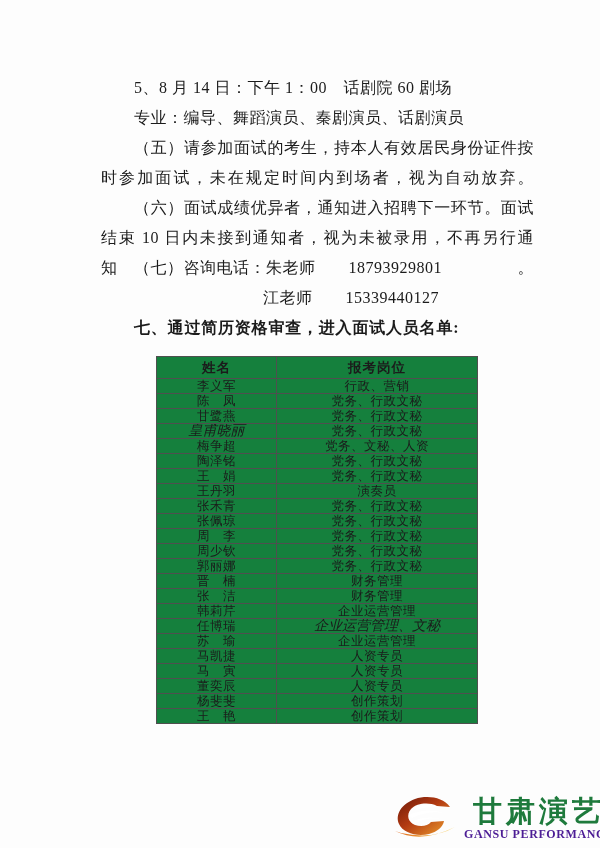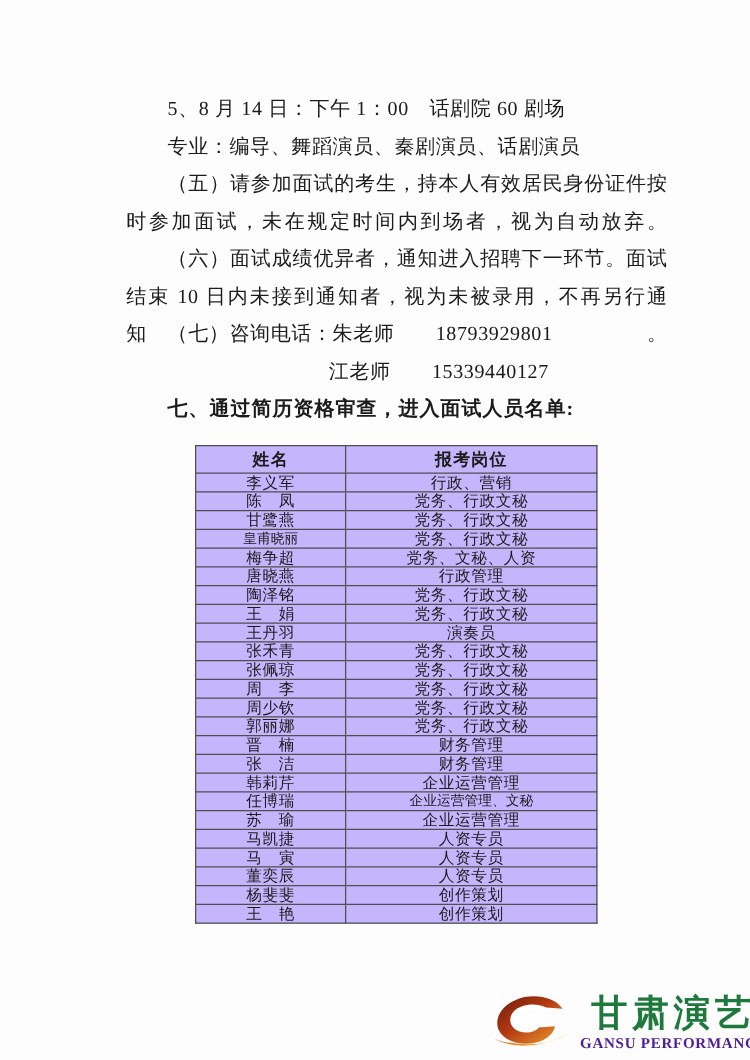--- a/index.html
+++ b/index.html
@@ -29,21 +29,21 @@
   .line.heading { font-weight: bold; letter-spacing: 0.8px; }
 
   
   table.candidates {
     position: absolute;
     left: 140px;
     top: 356px;
     width: 321px;
     border-collapse: collapse;
     table-layout: fixed;
-    background: #c4b5fd;
+    background: #15803d;
   }
   table.candidates col.c-name { width: 120px; }
   table.candidates col.c-pos  { width: 201px; }
   table.candidates th, table.candidates td {
     border: 1px solid #4f4f4f;
     text-align: center;
     vertical-align: middle;
     padding: 0;
     overflow: hidden;
     white-space: nowrap;
@@ -53,21 +53,21 @@
     font-size: 13.5px;
     font-weight: bold;
     letter-spacing: 1px;
   }
   table.candidates td {
     height: 15px;
     font-size: 12.5px;
     line-height: 1;
     letter-spacing: 0.5px;
   }
-  table.candidates td.small { font-size: 11px; letter-spacing: 0; }
+  table.candidates td.small { font-size: 14px; letter-spacing: 0; font-style: italic; }
 
   
   .footer {
     position: absolute;
     left: 377px;
     top: 795px;
     display: flex;
     align-items: flex-start;
     gap: 5px;
   }
@@ -131,24 +131,20 @@
           <td>甘鹭燕</td>
           <td>党务、行政文秘</td>
         </tr>
         <tr>
           <td class="small">皇甫晓丽</td>
           <td>党务、行政文秘</td>
         </tr>
         <tr>
           <td>梅争超</td>
           <td>党务、文秘、人资</td>
-        </tr>
-        <tr>
-          <td>唐晓燕</td>
-          <td>行政管理</td>
         </tr>
         <tr>
           <td>陶泽铭</td>
           <td>党务、行政文秘</td>
         </tr>
         <tr>
           <td>王　娟</td>
           <td>党务、行政文秘</td>
         </tr>
         <tr>

